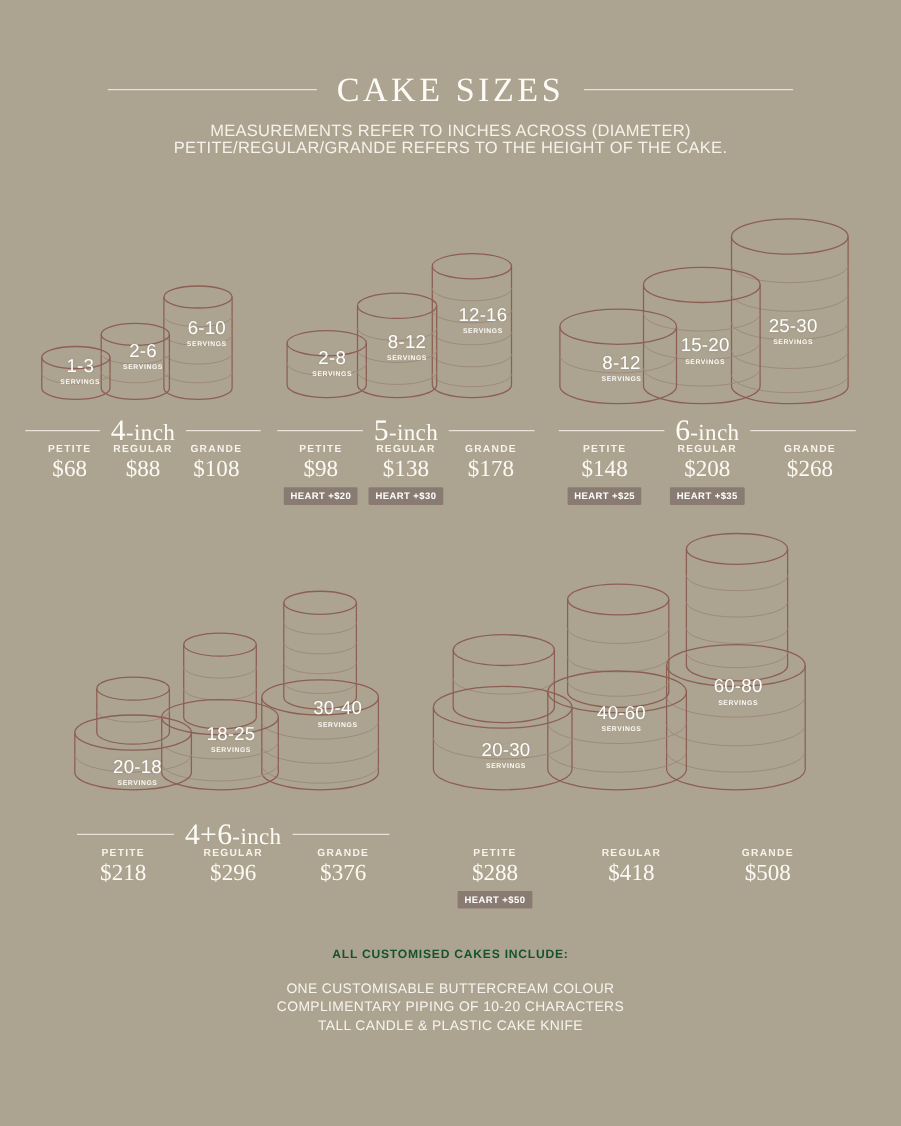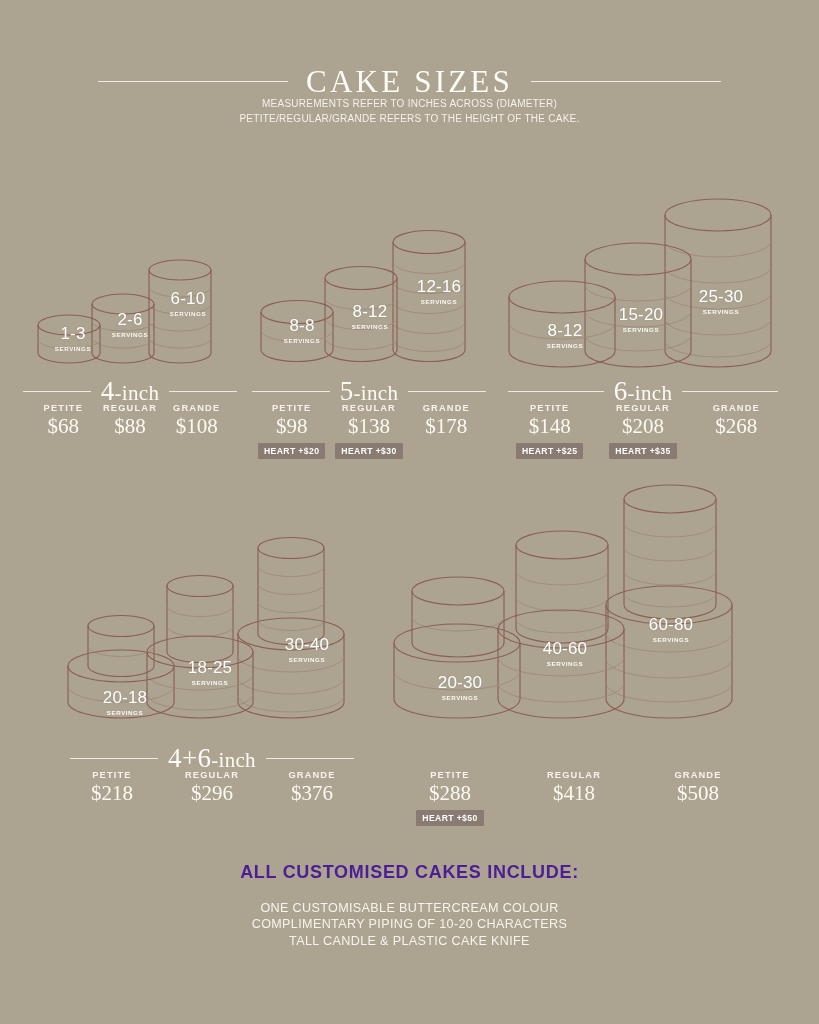--- a/index.html
+++ b/index.html
@@ -20,22 +20,22 @@
     gap:18px;margin-top:66px;
   }
   .title-rule{height:1px;background:#f3efe6;width:190px;opacity:.95;}
   .title{
     font-family:"Liberation Serif",serif;
     font-size:31px;letter-spacing:3.2px;
     color:#fdfbf6;font-weight:400;line-height:1;
     white-space:nowrap;
   }
   .subtitle{
-    margin-top:0;
-    font-size:10px;letter-spacing:.25px;line-height:14.6px;
+    margin-top:16px;
+    font-size:15px;letter-spacing:.25px;line-height:14.6px;
     color:#f6f2ea;font-weight:500;
   }
   .subtitle div{white-space:nowrap;}
 
   
   .group{position:absolute;}
   .cakes{position:relative;}
   .cakes svg{position:absolute;left:0;top:0;overflow:visible;}
 
   .grp-label-row{
@@ -77,21 +77,21 @@
     letter-spacing:.2px;text-shadow:0 0 2px rgba(130,110,95,.35);
   }
   .serv-lbl{
     font-size:6.2px;font-weight:700;letter-spacing:.55px;color:#fbf8f3;
     margin-top:3px;
   }
 
   
   .footer{position:absolute;left:0;width:819px;text-align:center;}
   .footer-head{
-    font-size:18px;font-weight:700;letter-spacing:.7px;color:#4c1d95;
+    font-size:11px;font-weight:700;letter-spacing:.7px;color:#14532d;
   }
   .footer-list{margin-top:17px;}
   .footer-list div{
     font-size:12.6px;letter-spacing:.35px;line-height:16.4px;color:#f7f4ed;
     font-weight:500;white-space:nowrap;
   }
 </style>
 </head>
 <body>
 
@@ -199,21 +199,21 @@
           </g>
 
           <path d="M8,84 a36,11.5 0 1,0 72,0 a36,11.5 0 1,0 -72,0"></path>
           <path d="M8,84 L8,122 a36,11.5 0 0,0 72,0 L80,84"></path>
           <g stroke="#9c8878" stroke-width=".85">
             <path d="M8,102 a36,11.5 0 0,0 72,0"></path>
           </g>
         </g>
       </svg>
       <div class="serv" style="left:49px;top:102px;">
-        <div class="serv-num">8-8</div>
+        <div class="serv-num">2-8</div>
         <div class="serv-lbl">SERVINGS</div>
       </div>
       <div class="serv" style="left:117px;top:88px;">
         <div class="serv-num">8-12</div>
         <div class="serv-lbl">SERVINGS</div>
       </div>
       <div class="serv" style="left:186px;top:63px;">
         <div class="serv-num">12-16</div>
         <div class="serv-lbl">SERVINGS</div>
       </div>

